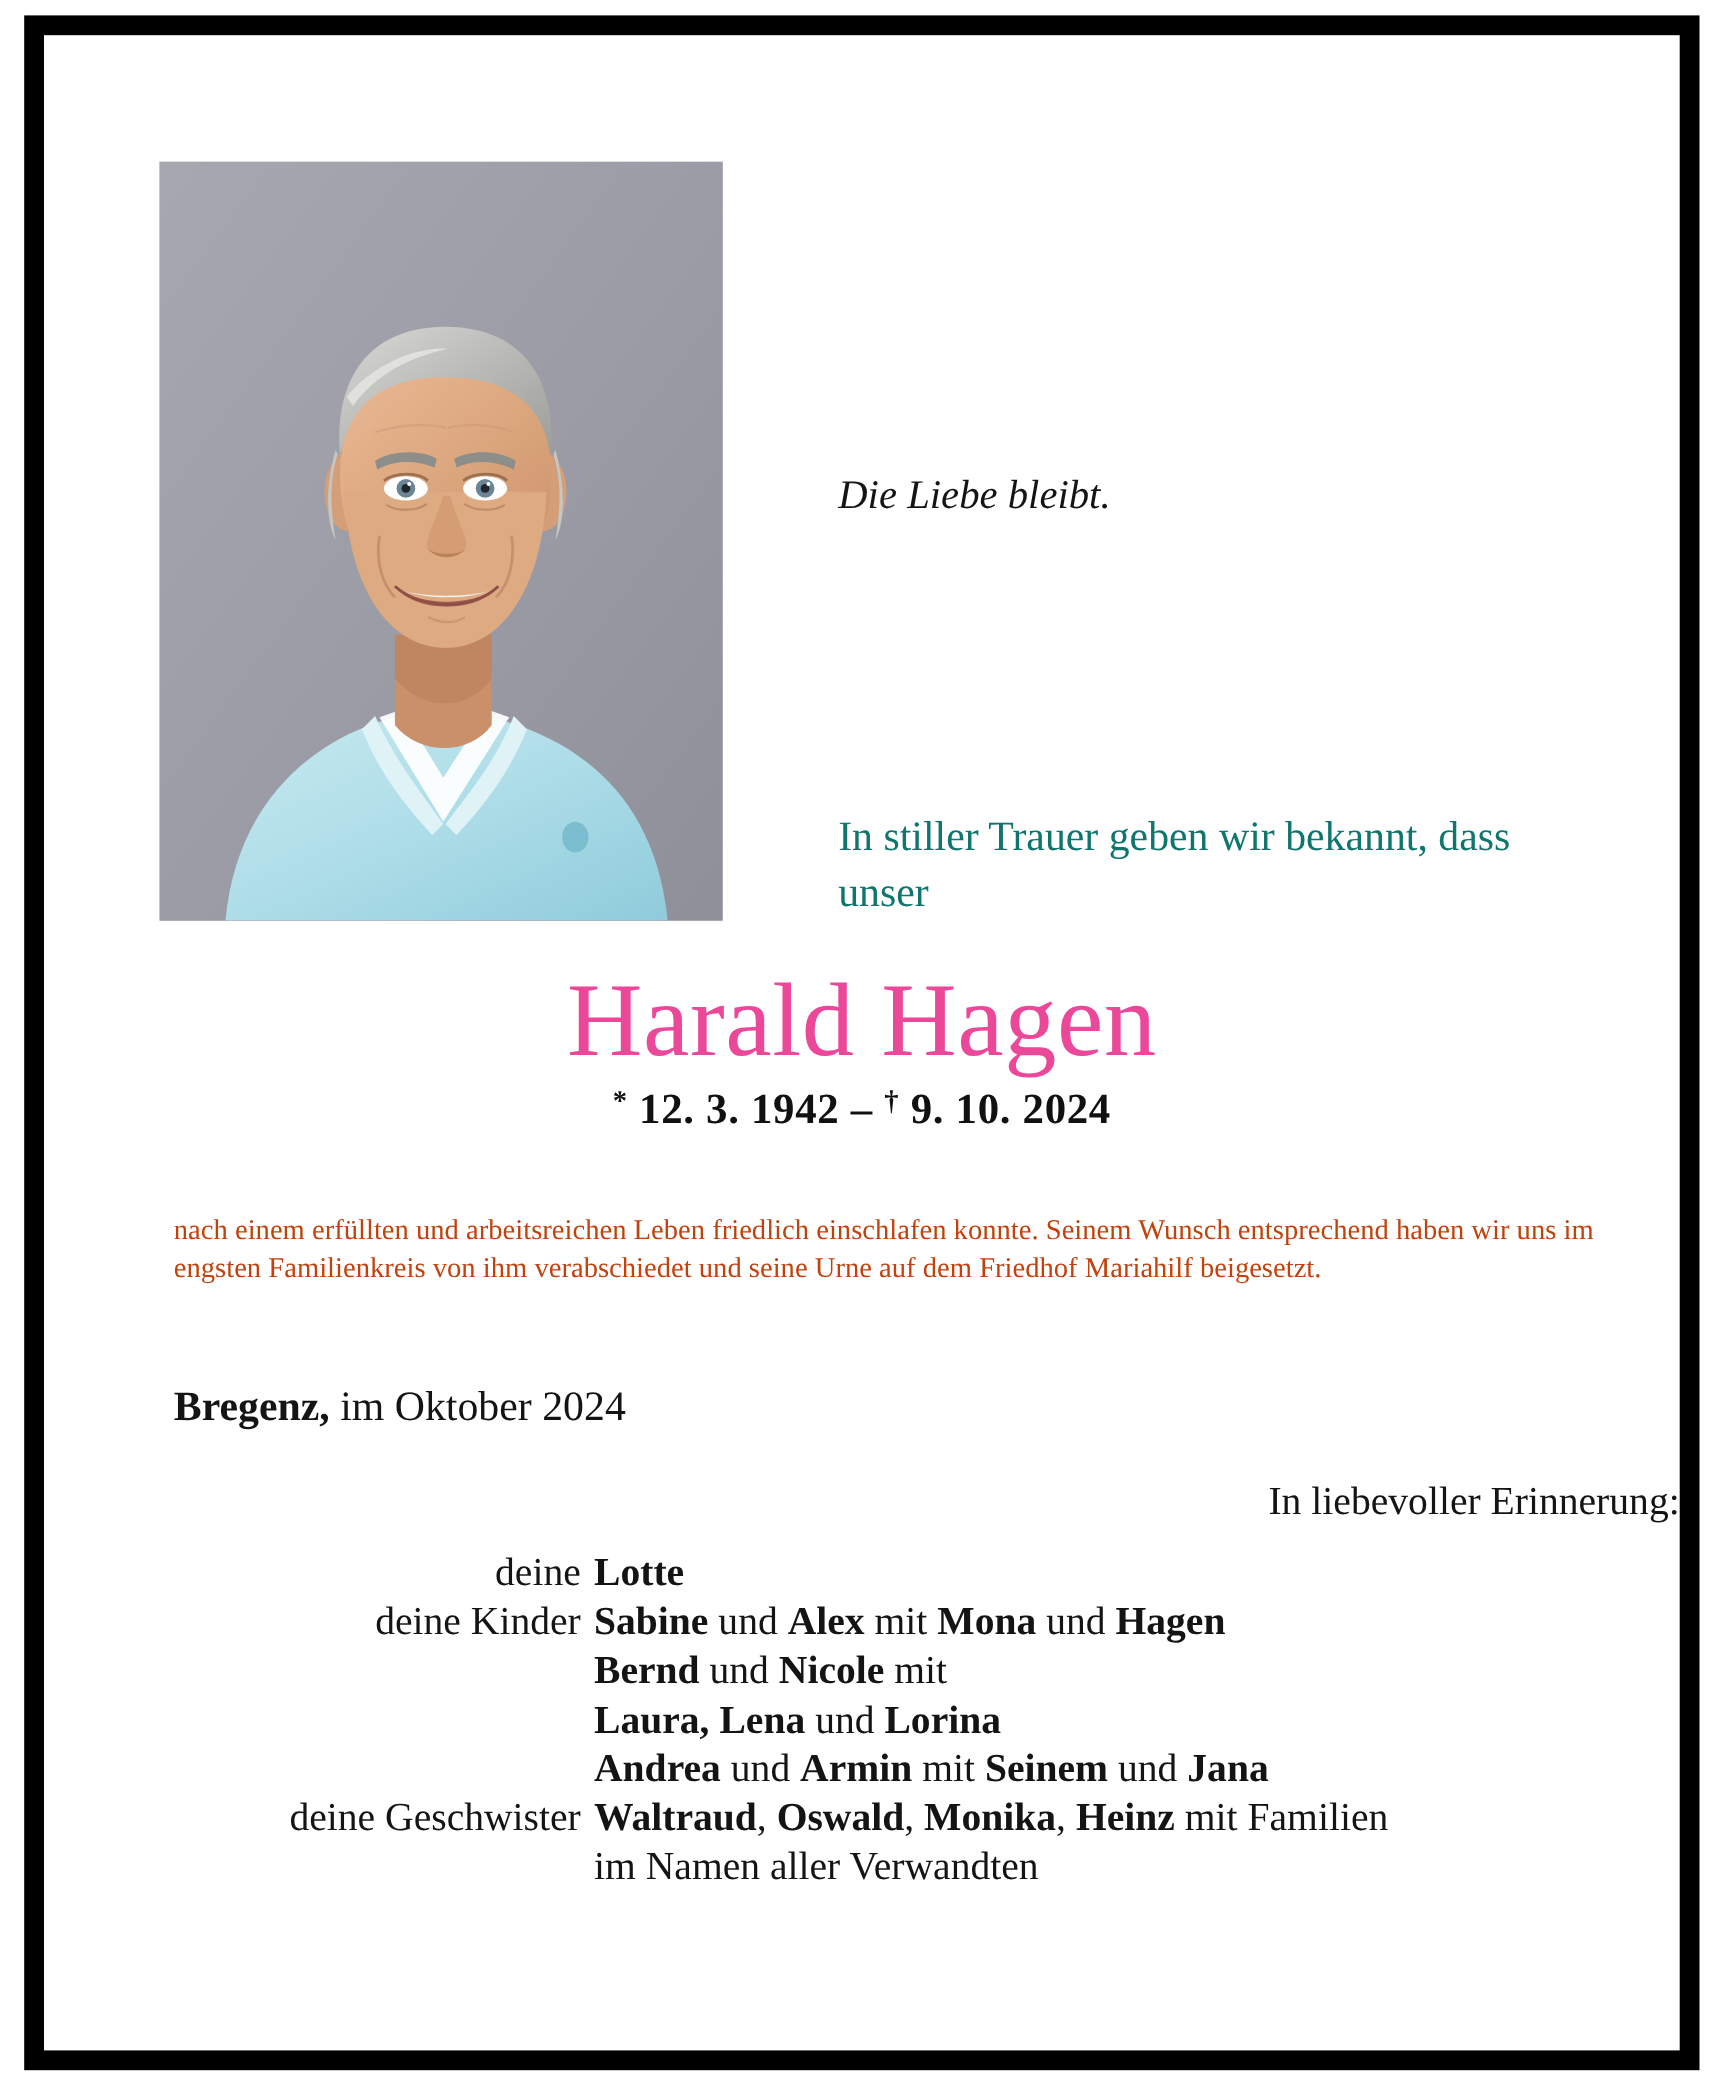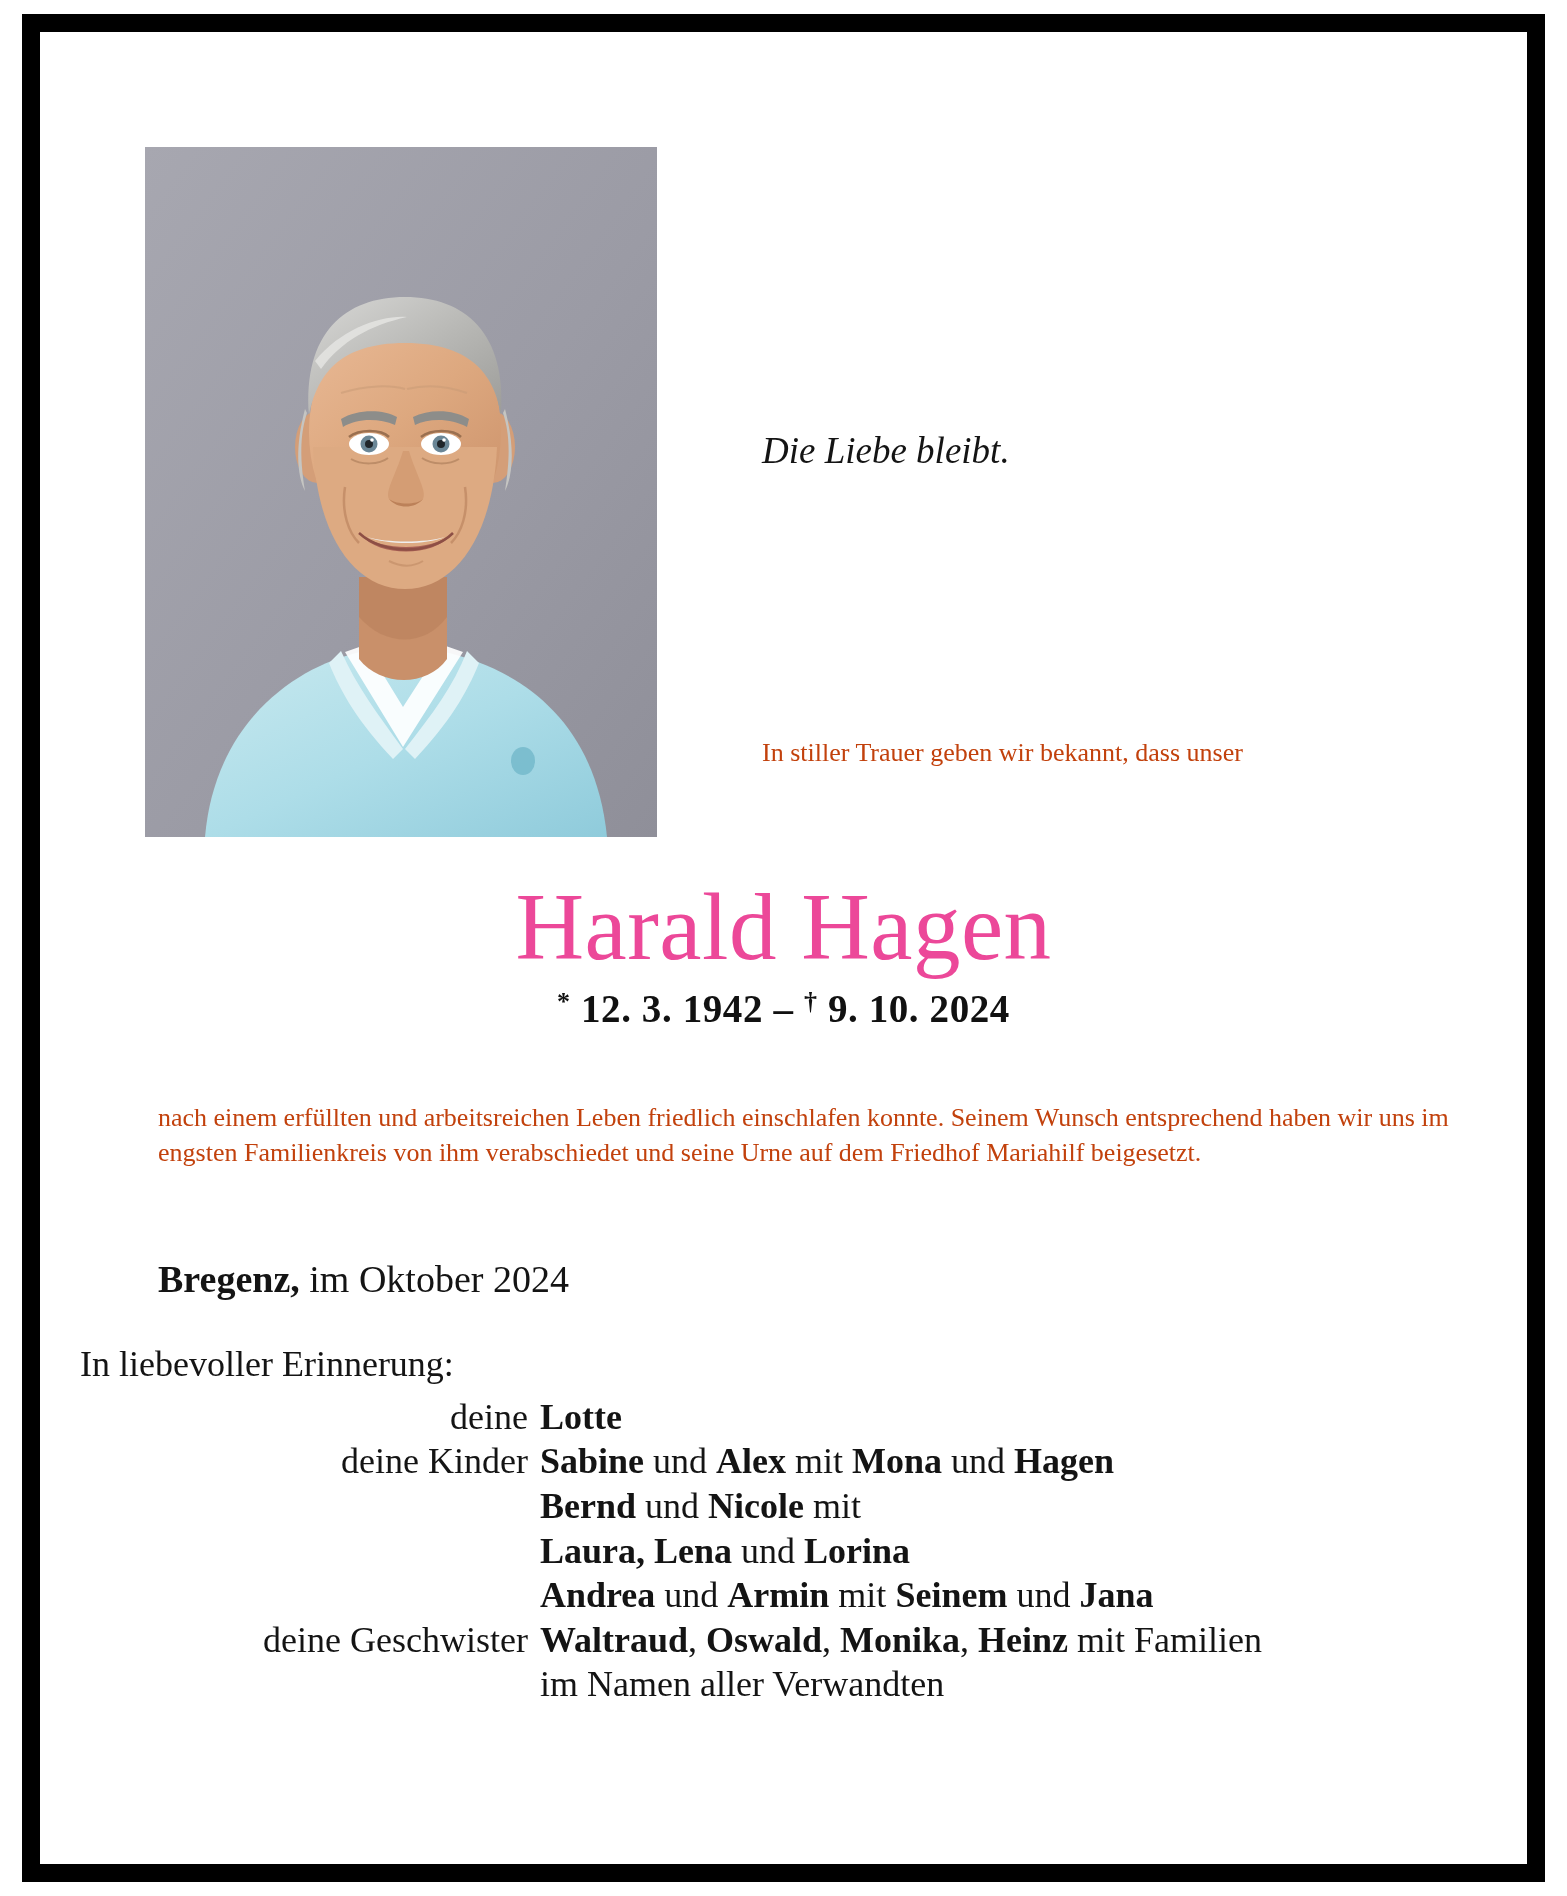--- a/index.html
+++ b/index.html
@@ -55,23 +55,23 @@
     font-style: italic;
     font-size: 37px;
     line-height: 1.3;
     color: #141414;
   }
   .announce {
     position: absolute;
     left: 722px;
     top: 704px;
     width: 684px;
-    font-size: 26px;
+    font-size: 38px;
     line-height: 1.34;
-    color: #c2410c;
+    color: #0f766e;
   }
 
   
   .name-block {
     position: absolute;
     left: 0;
     top: 845px;
     width: 100%;
     text-align: center;
   }
@@ -121,22 +121,22 @@
   .memory {
     position: absolute;
     left: 0;
     top: 1310px;
     width: 100%;
     font-size: 36px;
     line-height: 1.24;
     color: #141414;
   }
   .memory-title {
-    text-align: left;
-    margin-bottom: 8px;
+    text-align: right;
+    margin-bottom: 20px;
     padding-left: 40px;
   }
   .mem-row {
     display: flex;
     width: 100%;
   }
   .mem-label {
     width: 500px;
     text-align: right;
     padding-right: 12px;

